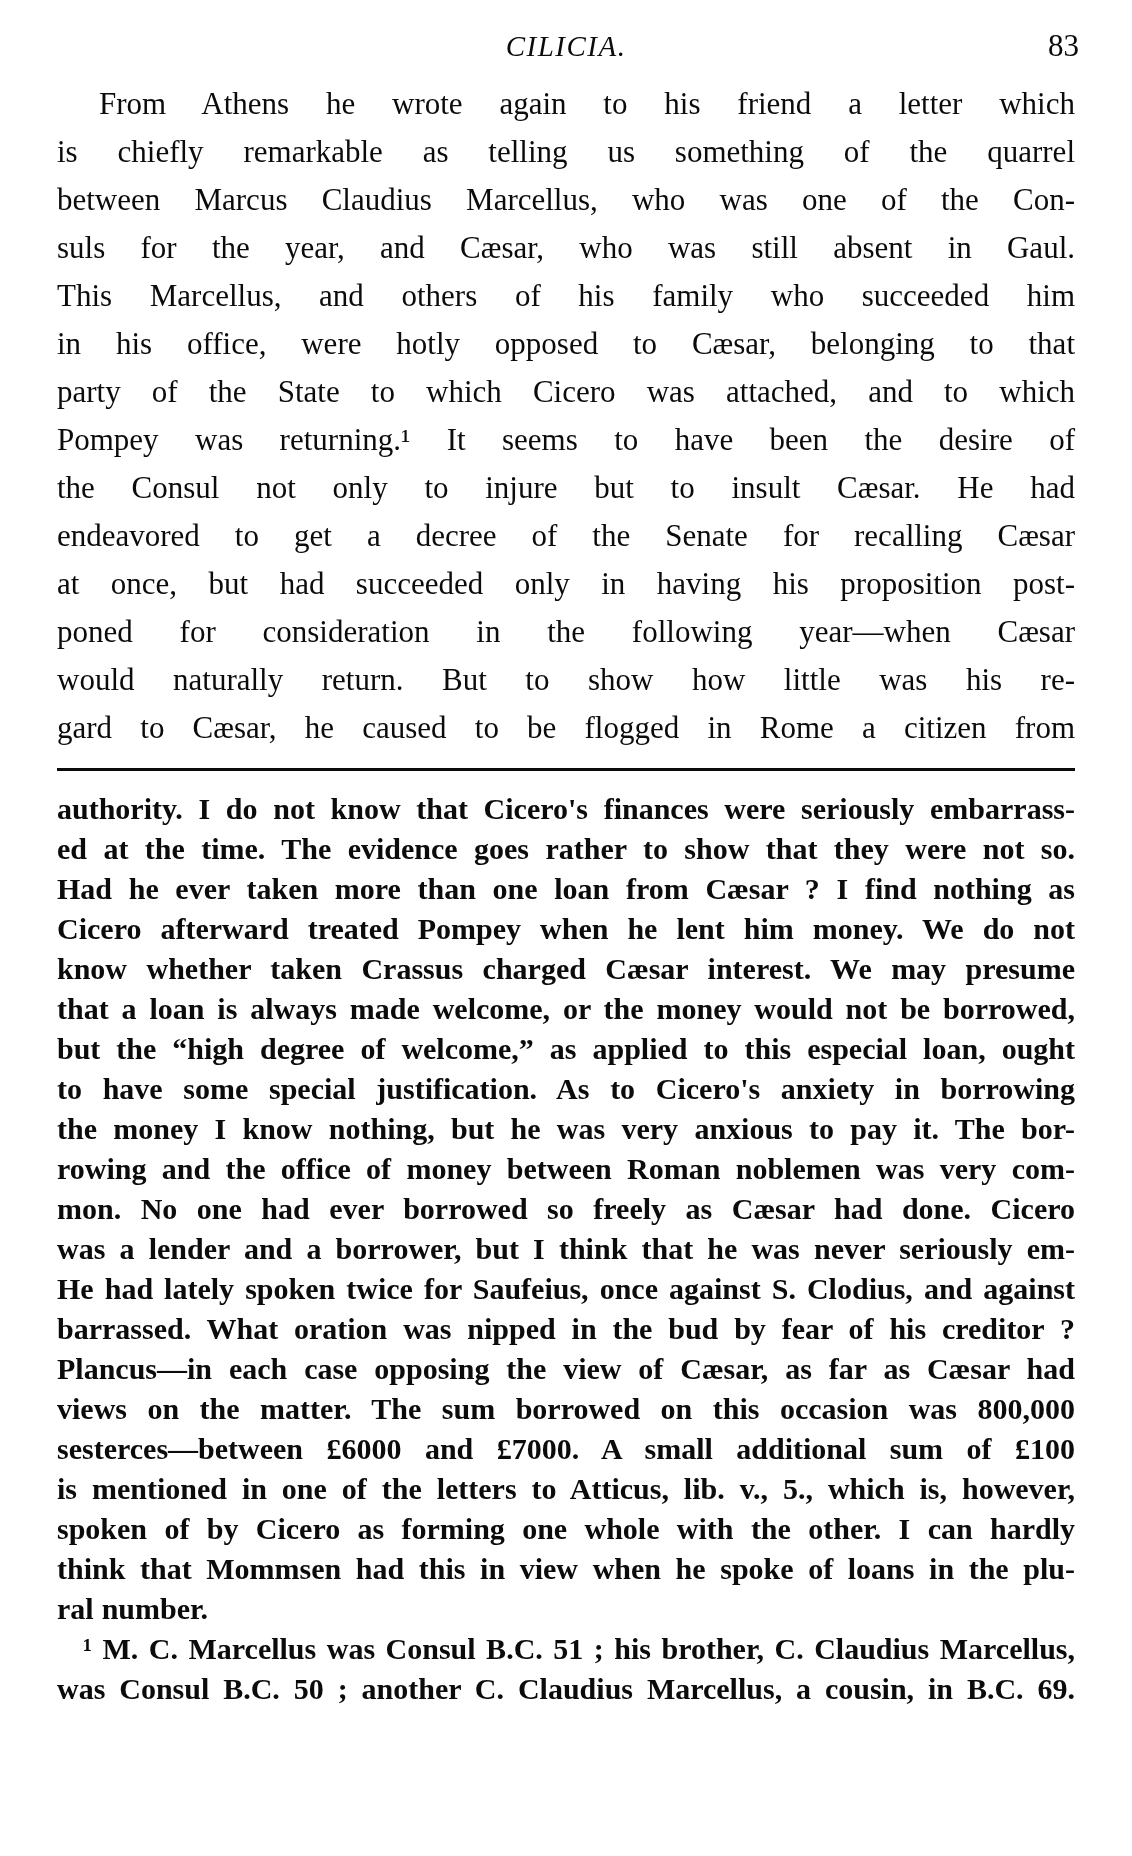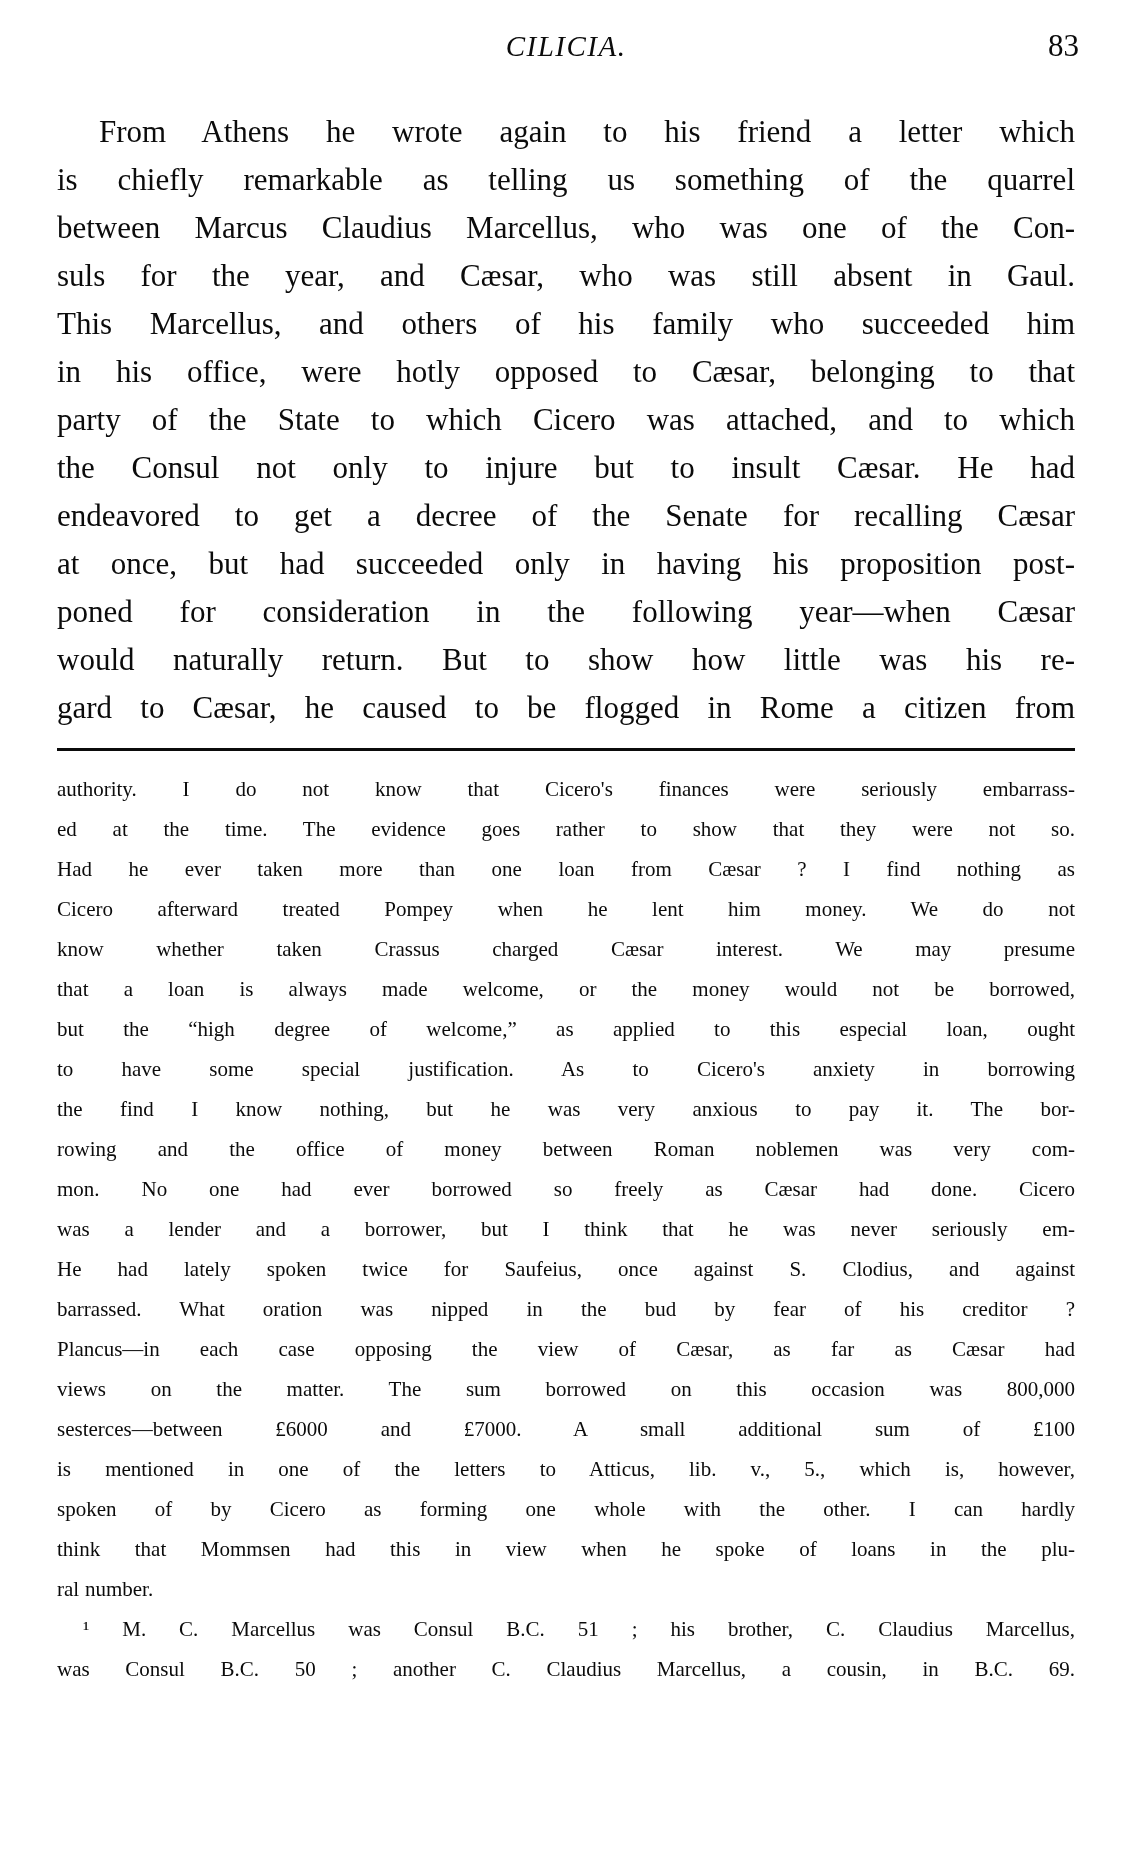--- a/index.html
+++ b/index.html
@@ -34,21 +34,21 @@
     line-height: 36px;
   }
   .page-number {
     position: absolute;
     right: -4px;
     top: 0;
     font-size: 31px;
     line-height: 36px;
   }
   .main-text {
-    margin-top: 44px;
+    margin-top: 16px;
     font-family: Liberation Serif, serif;
   }
   .body-line {
     font-size: 31px;
     line-height: 48px;
     height: 48px;
     text-align: justify;
     text-align-last: justify;
     white-space: normal;
     word-spacing: 1px;
@@ -59,26 +59,27 @@
   .footnote-separator {
     margin-top: 16px;
     border: none;
     border-top: 3px solid #0b0b0b;
     width: 100%;
   }
   .footnote {
     margin-top: 18px;
   }
   .footnote-line {
-    font-size: 21px;
+    font-size: 30px;
     line-height: 40px;
     height: 40px;
     text-align: justify;
     text-align-last: justify;
     word-spacing: 0.5px;
+    font-weight: bold;
   }
   .footnote-line.noj {
     text-align: center;
     text-align-last: left;
   }
   .footnote-line.indent-sm {
     text-indent: 26px;
   }
 </style>
 </head>
@@ -92,40 +93,41 @@
   </div>
 
   <div class="main-text">
     <div class="body-line indent">From Athens he wrote again to his friend a letter which</div>
     <div class="body-line">is chiefly remarkable as telling us something of the quarrel</div>
     <div class="body-line">between Marcus Claudius Marcellus, who was one of the Con-</div>
     <div class="body-line">suls for the year, and Cæsar, who was still absent in Gaul.</div>
     <div class="body-line">This Marcellus, and others of his family who succeeded him</div>
     <div class="body-line">in his office, were hotly opposed to Cæsar, belonging to that</div>
     <div class="body-line">party of the State to which Cicero was attached, and to which</div>
+    <div class="body-line">Pompey was returning.¹ It seems to have been the desire of</div>
     <div class="body-line">the Consul not only to injure but to insult Cæsar. He had</div>
     <div class="body-line">endeavored to get a decree of the Senate for recalling Cæsar</div>
     <div class="body-line">at once, but had succeeded only in having his proposition post-</div>
     <div class="body-line">poned for consideration in the following year—when Cæsar</div>
     <div class="body-line">would naturally return. But to show how little was his re-</div>
     <div class="body-line">gard to Cæsar, he caused to be flogged in Rome a citizen from</div>
   </div>
 
   <hr class="footnote-separator">
 
   <div class="footnote">
     <div class="footnote-line">authority. I do not know that Cicero's finances were seriously embarrass-</div>
     <div class="footnote-line">ed at the time. The evidence goes rather to show that they were not so.</div>
     <div class="footnote-line">Had he ever taken more than one loan from Cæsar ? I find nothing as</div>
     <div class="footnote-line">Cicero afterward treated Pompey when he lent him money. We do not</div>
     <div class="footnote-line">know whether taken Crassus charged Cæsar interest. We may presume</div>
     <div class="footnote-line">that a loan is always made welcome, or the money would not be borrowed,</div>
     <div class="footnote-line">but the “high degree of welcome,” as applied to this especial loan, ought</div>
     <div class="footnote-line">to have some special justification. As to Cicero's anxiety in borrowing</div>
-    <div class="footnote-line">the find I know nothing, but he was very anxious to pay it. The bor-</div>
+    <div class="footnote-line">the money I know nothing, but he was very anxious to pay it. The bor-</div>
     <div class="footnote-line">rowing and the office of money between Roman noblemen was very com-</div>
     <div class="footnote-line">mon. No one had ever borrowed so freely as Cæsar had done. Cicero</div>
     <div class="footnote-line">was a lender and a borrower, but I think that he was never seriously em-</div>
     <div class="footnote-line">He had lately spoken twice for Saufeius, once against S. Clodius, and against</div>
     <div class="footnote-line">barrassed. What oration was nipped in the bud by fear of his creditor ?</div>
     <div class="footnote-line">Plancus—in each case opposing the view of Cæsar, as far as Cæsar had</div>
     <div class="footnote-line">views on the matter. The sum borrowed on this occasion was 800,000</div>
     <div class="footnote-line">sesterces—between £6000 and £7000. A small additional sum of £100</div>
     <div class="footnote-line">is mentioned in one of the letters to Atticus, lib. v., 5., which is, however,</div>
     <div class="footnote-line">spoken of by Cicero as forming one whole with the other. I can hardly</div>

